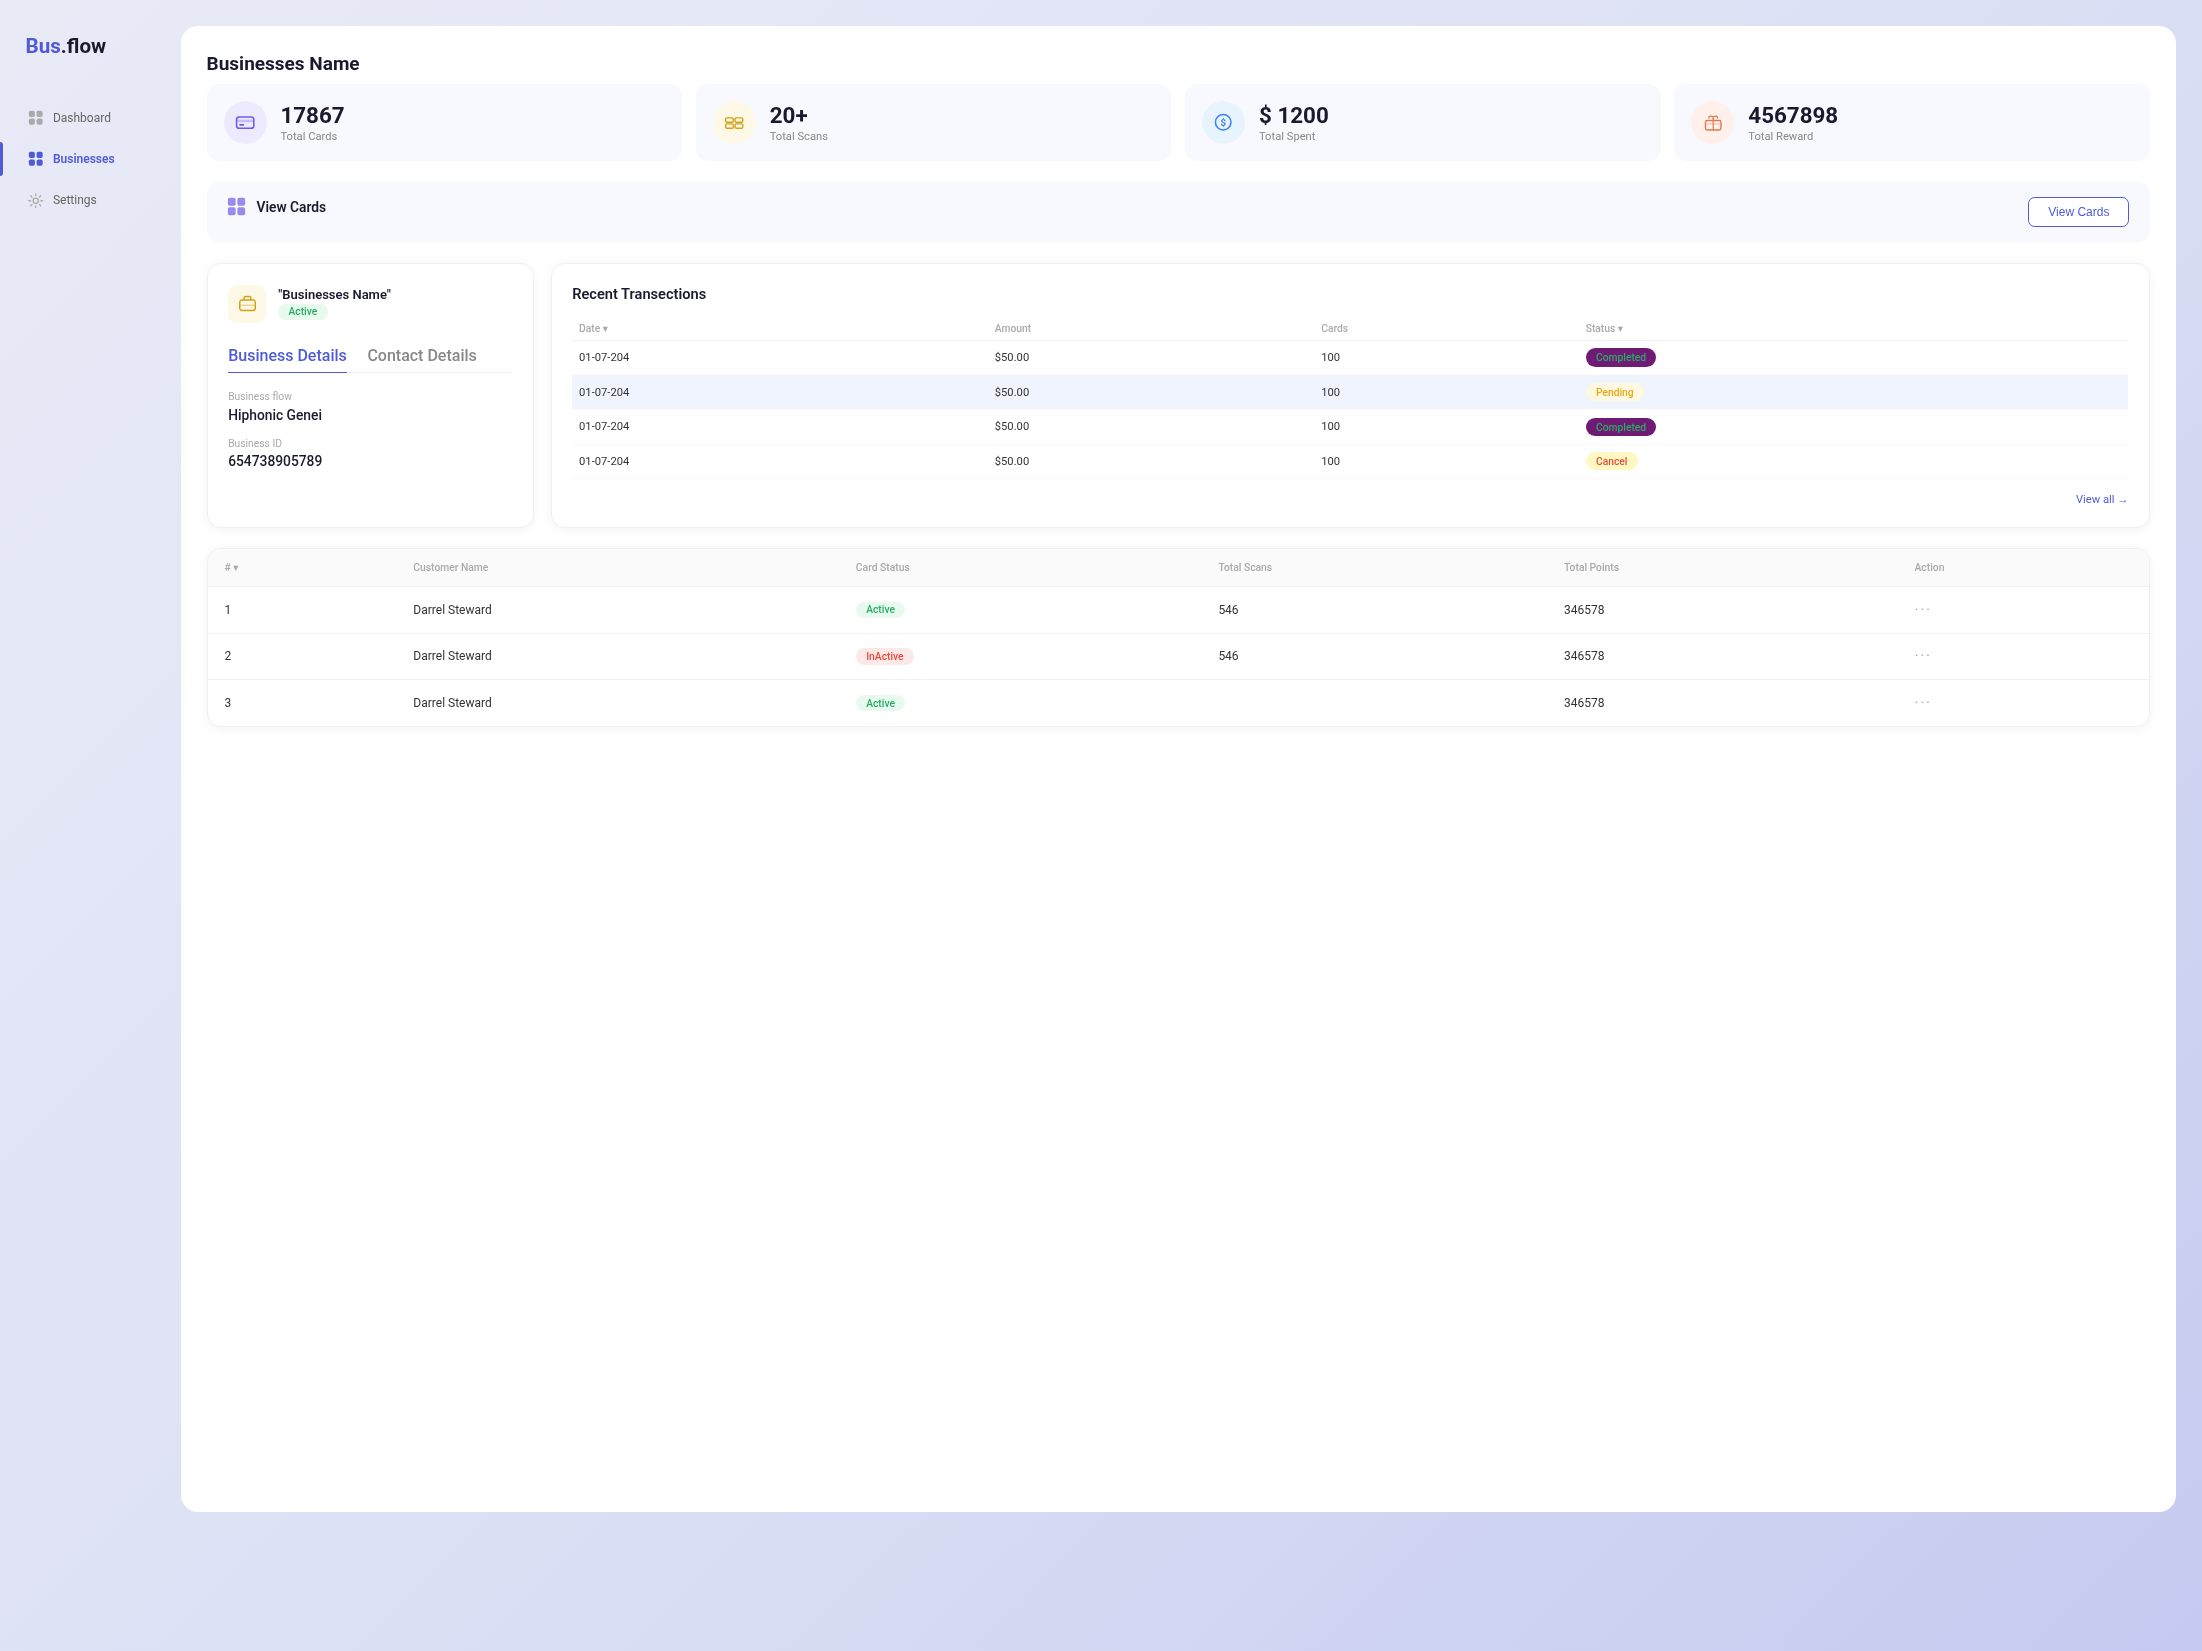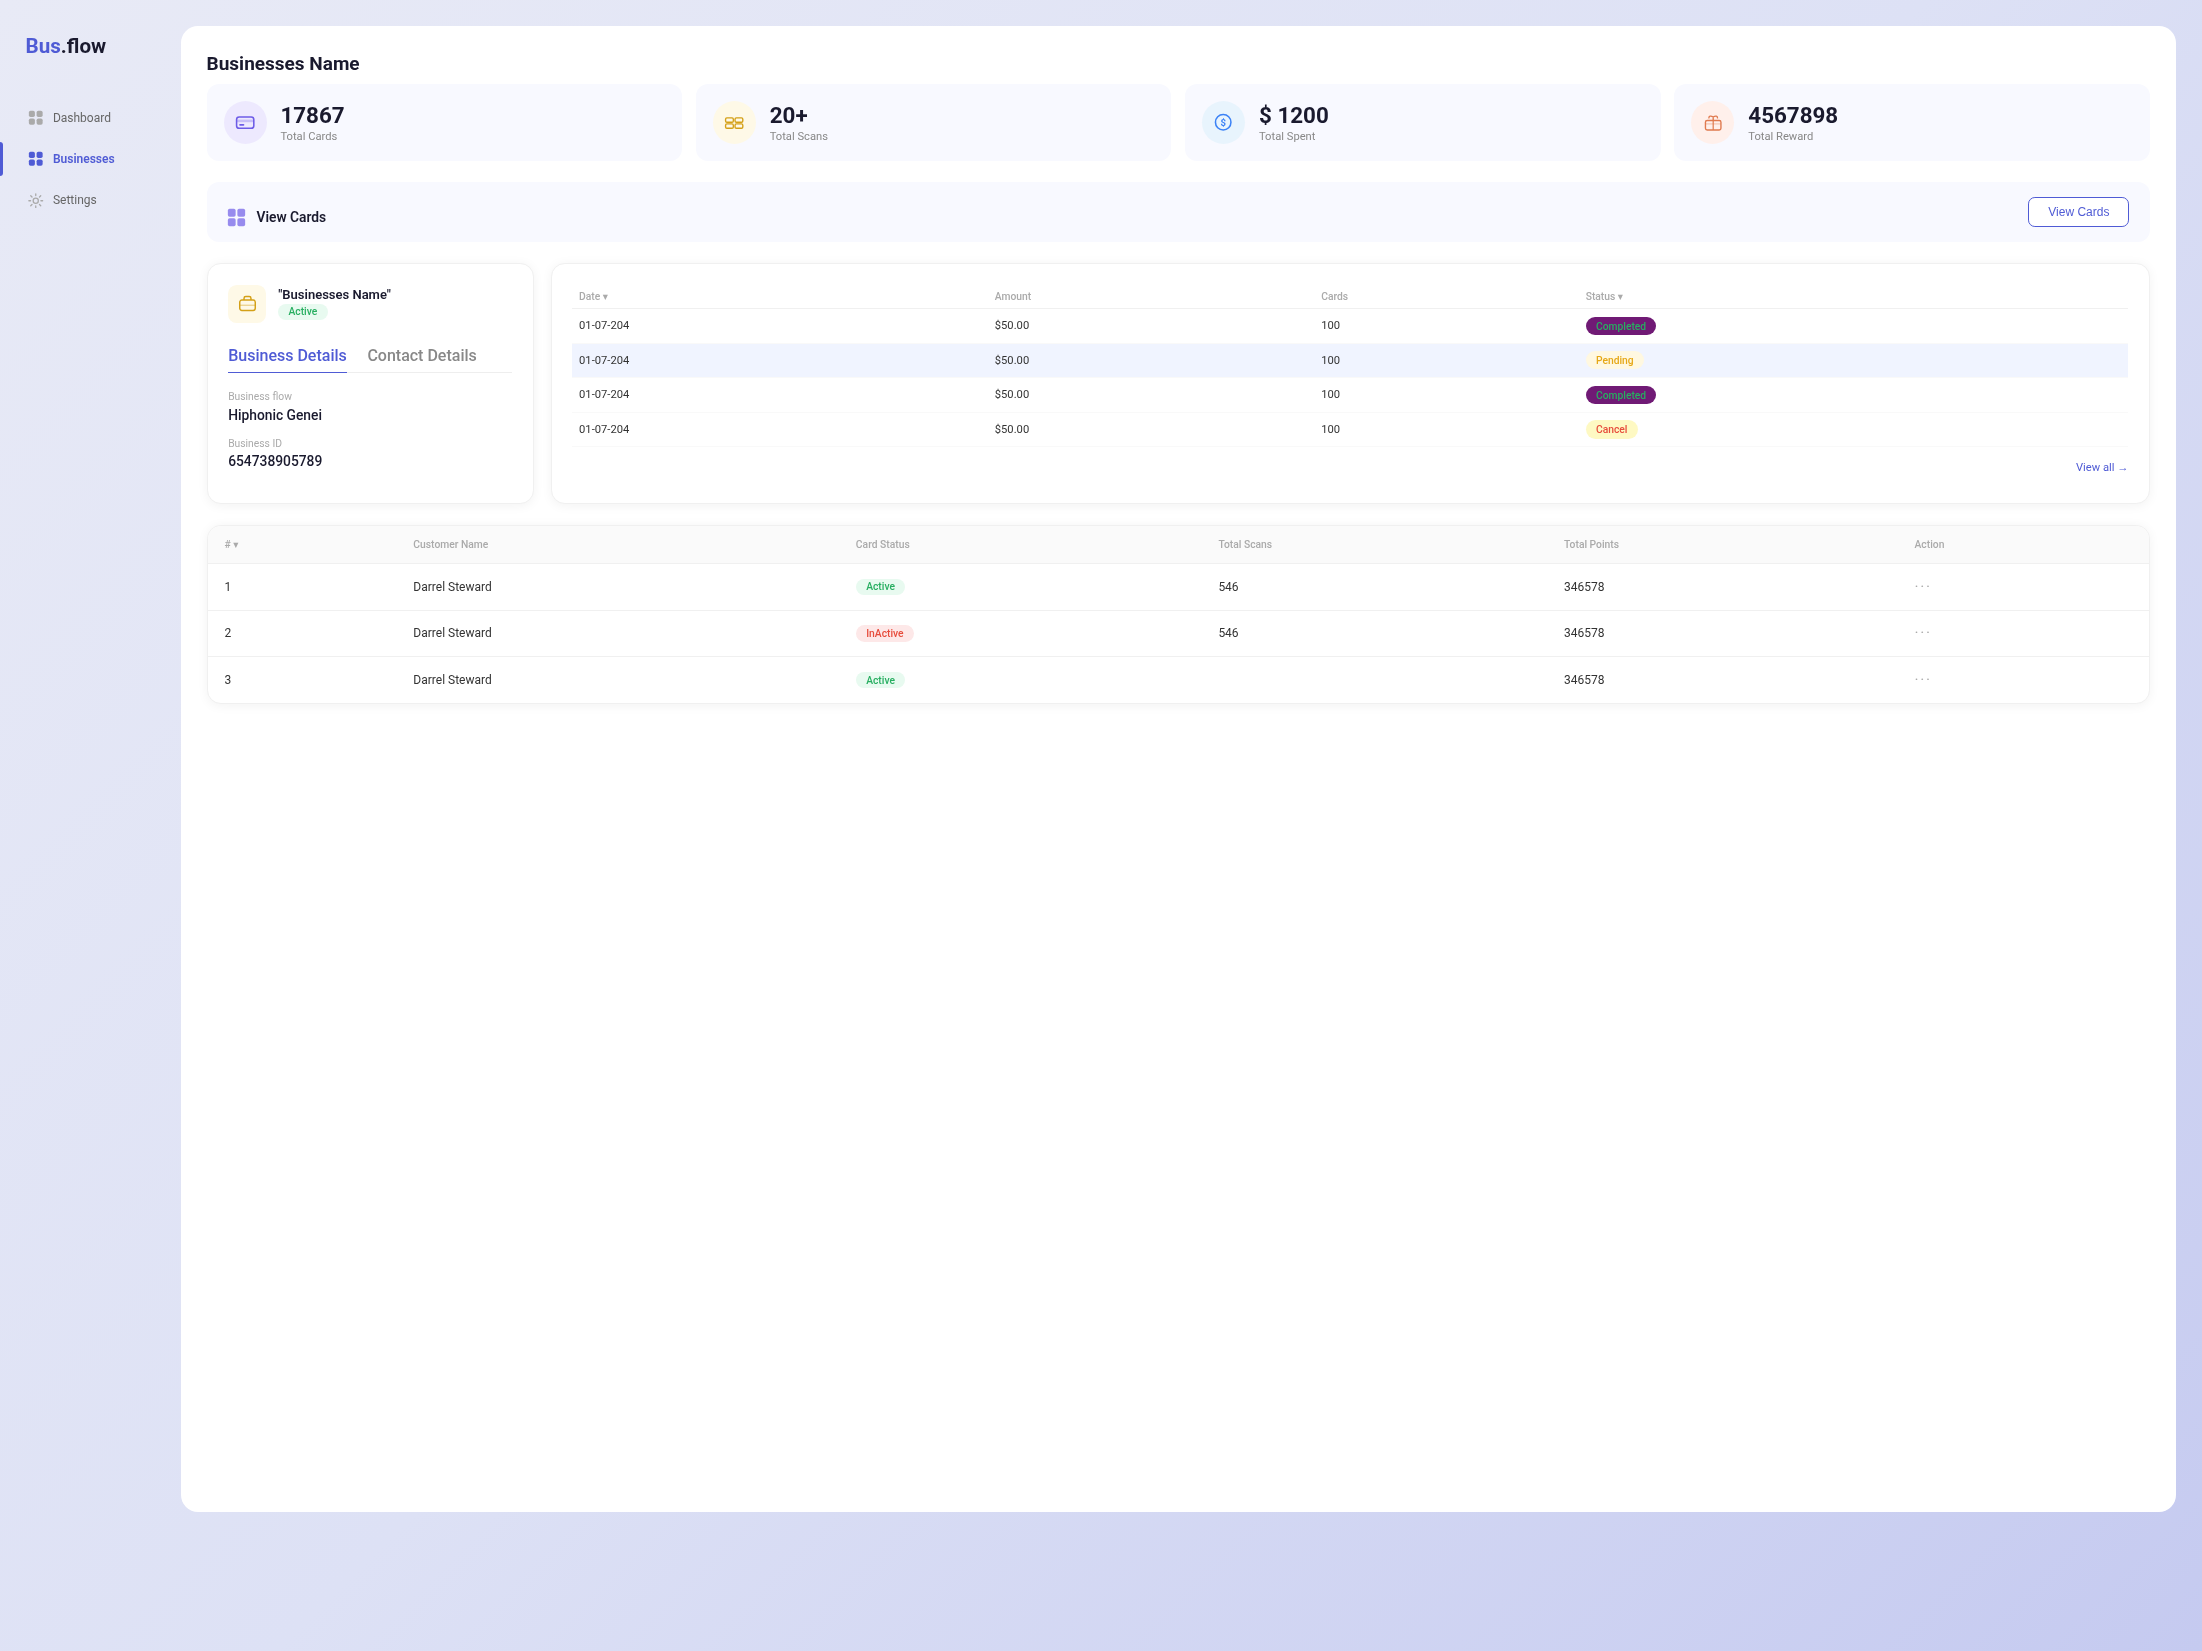--- a/index.html
+++ b/index.html
@@ -118,21 +118,21 @@
       color: #888;
       margin-top: 1.7px;
     }
 
     
     .view-cards-bar {
       background: #f8f9ff;
       border-radius: 12px;
       padding: 15.5px 20.6px;
       display: flex;
-      align-items: flex-end;
+      align-items: flex-start;
       justify-content: space-between;
       margin-bottom: 20.6px;
       gap: 36px;
     }
     .view-cards-left {
       display: flex;
       align-items: center;
       gap: 10.3px;
       font-size: 13.8px;
       font-weight: 600;
@@ -476,20 +476,21 @@
         </div>
 
         <div class="detail-field">
           <div class="detail-field-label">Business ID</div>
           <div class="detail-field-value">654738905789</div>
         </div>
 
       </div>
 
       <div class="transactions-panel">
+        <div class="panel-title">Recent Transections</div>
         <table class="table">
           <thead>
             <tr>
               <th>Date ▾</th>
               <th>Amount</th>
               <th>Cards</th>
               <th>Status ▾</th>
             </tr>
           </thead>
           <tbody id="transactions-tbody">

